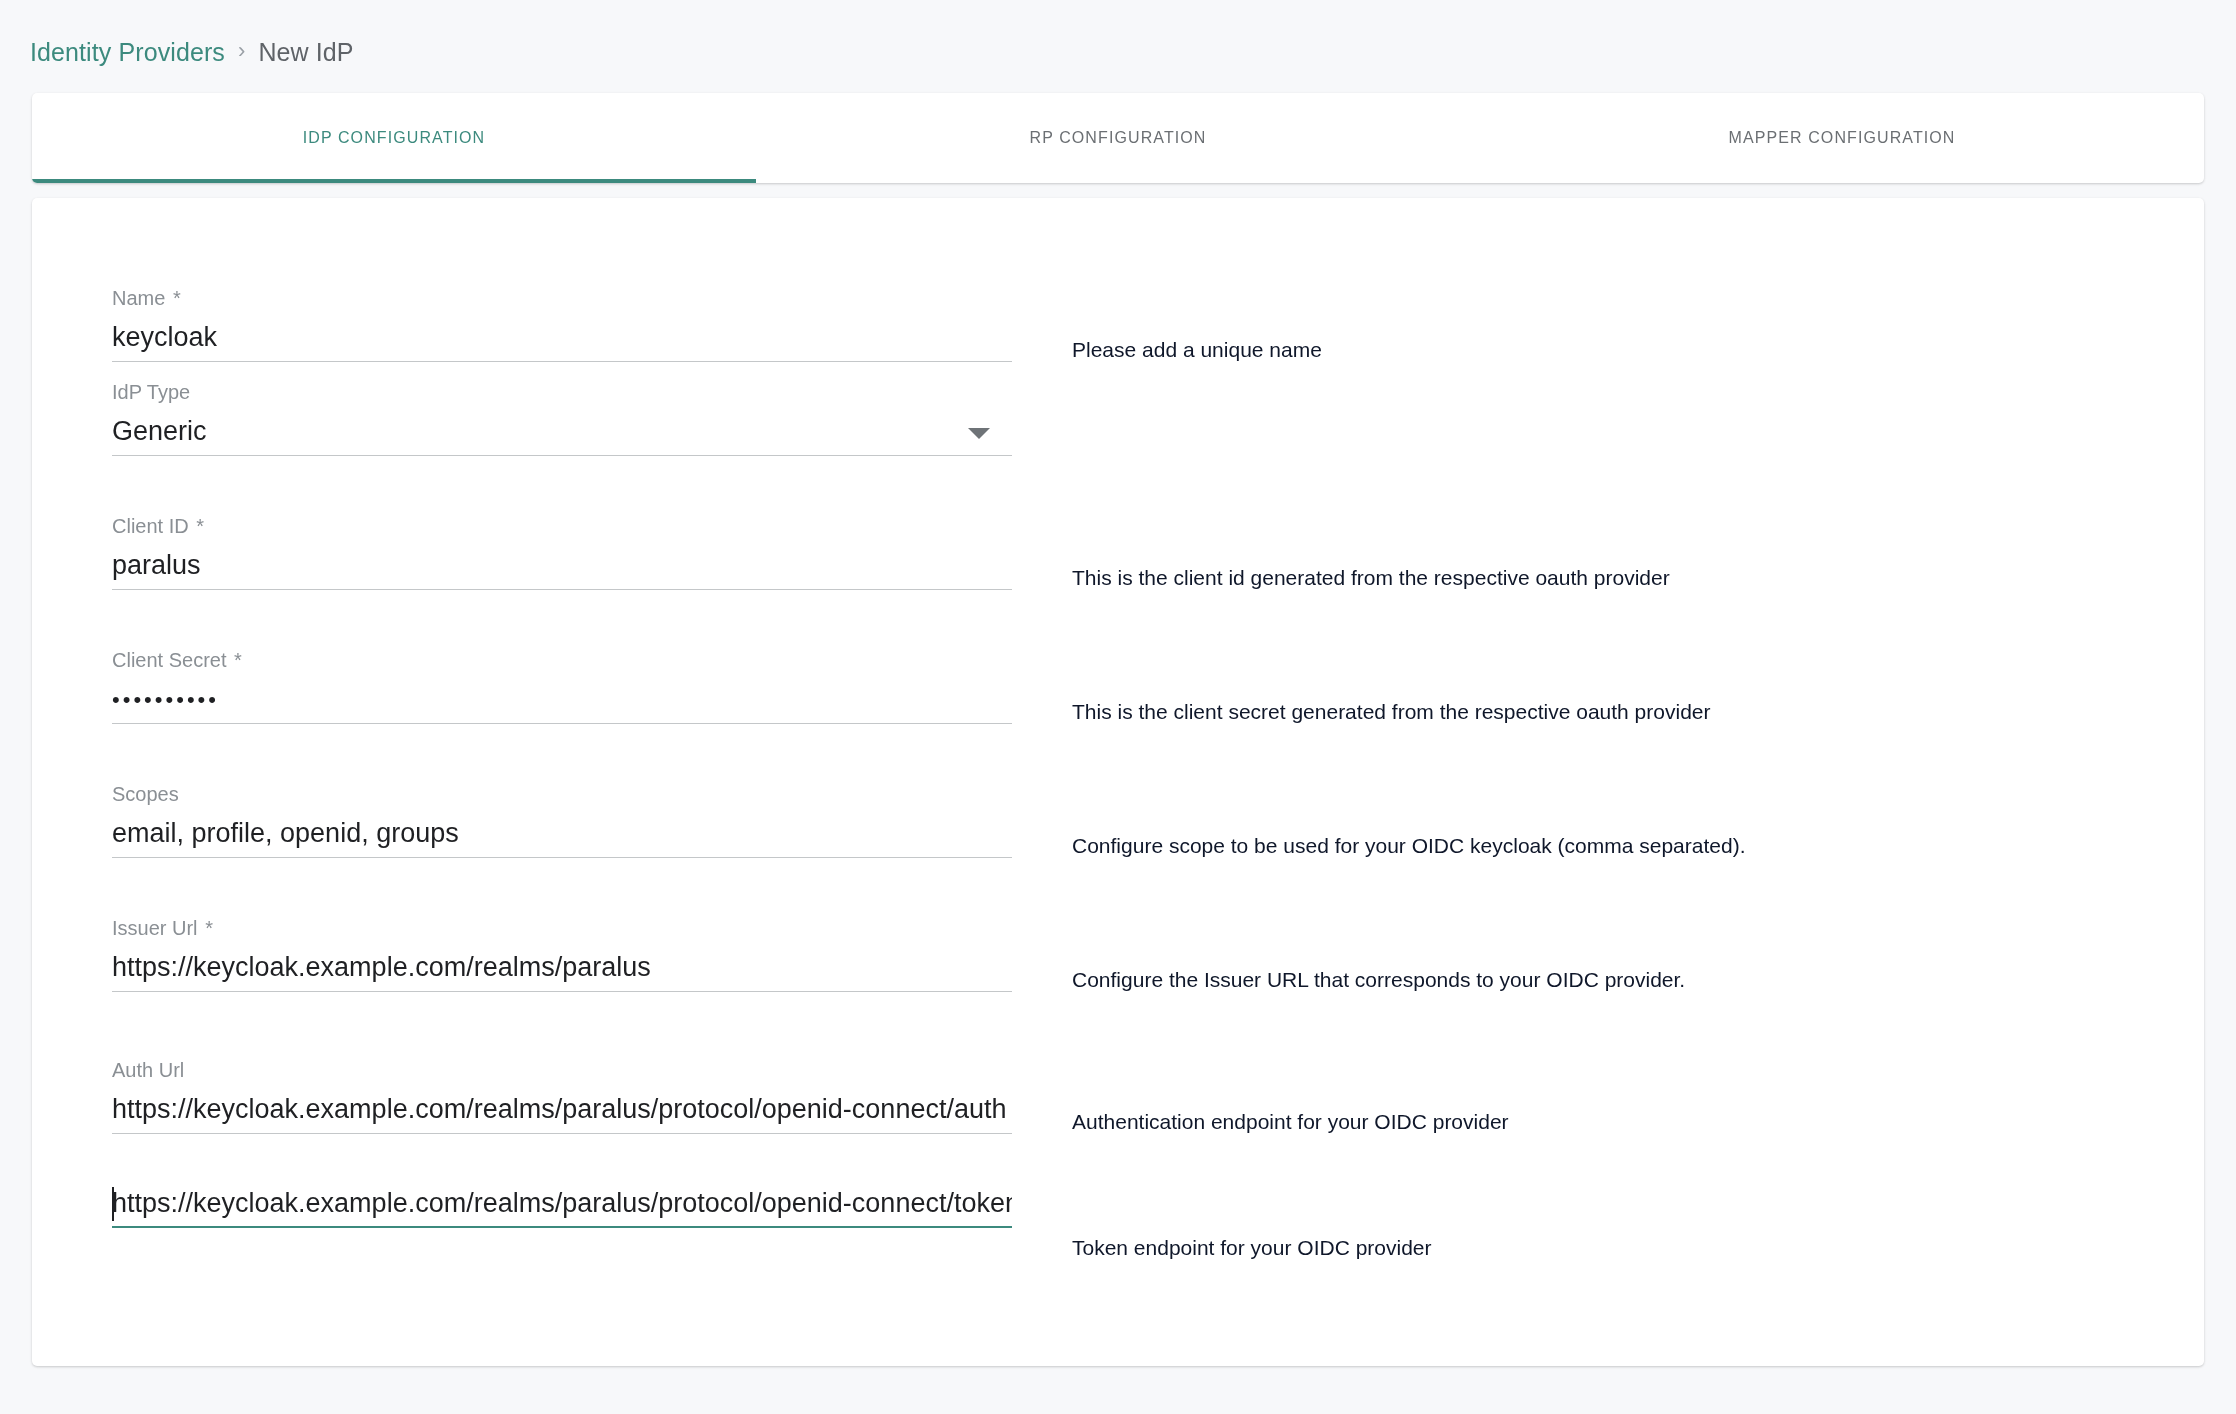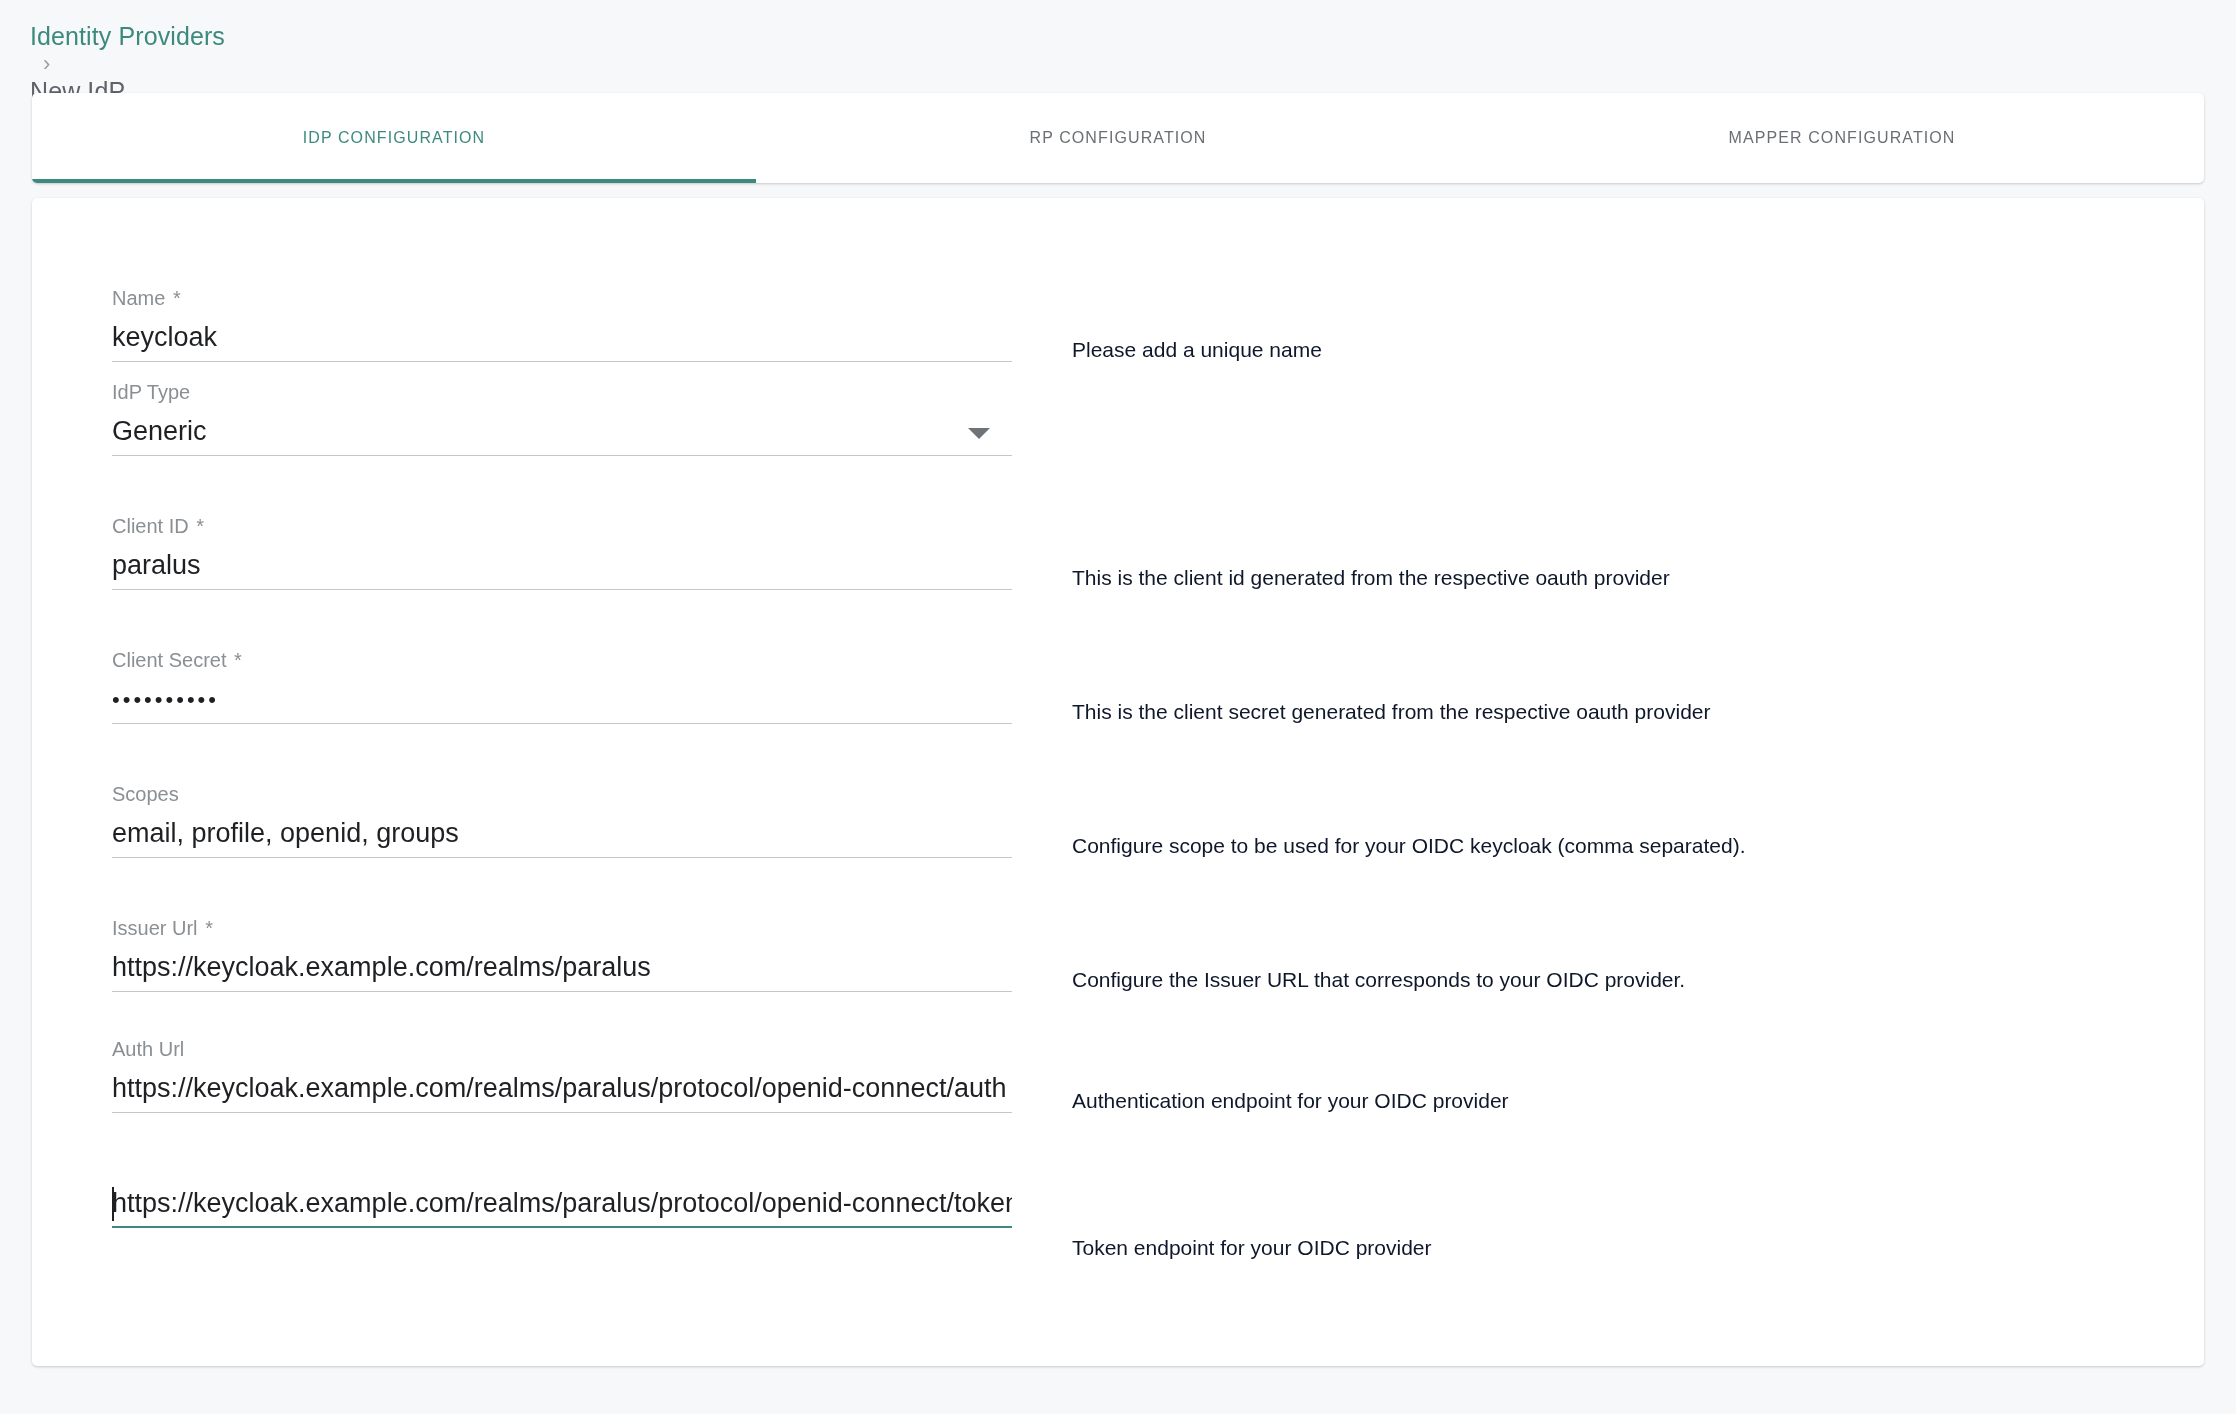--- a/index.html
+++ b/index.html
@@ -8,25 +8,24 @@
     width: 2236px; height: 1414px;
     background: #f7f8fa;
     font-family: "Liberation Sans", sans-serif;
     -webkit-font-smoothing: antialiased;
   }
   .page { width: 2236px; height: 1414px; position: relative; }
 
   
   .breadcrumb {
     position: absolute;
-    left: 30px; top: 22px;
+    left: 30px; top: 38px;
     display: flex; 
     font-size: 25px;
     letter-spacing: .1px;
-    flex-direction: column;
   }
   .crumb-link { color: #3c8a7e; }
   .crumb-sep { color: #9aa0a6; margin: 0 13px; font-size: 22px; }
   .crumb-current { color: #5f6368; }
 
   
   .tabs-card {
     position: absolute;
     left: 32px; top: 93px;
     width: 2172px; height: 90px;
@@ -203,21 +202,21 @@
       </div>
       <div class="field-row" style="top: 718px;">
         <div class="field-col">
           <div class="field-label">Issuer Url<span class="req"> *</span></div>
           <div class="field-input">
             <span class="field-value">https://keycloak.example.com/realms/paralus</span>
           </div>
         </div>
         <div class="helper">Configure the Issuer URL that corresponds to your OIDC provider.</div>
       </div>
-      <div class="field-row" style="top: 839px;">
+      <div class="field-row" style="top: 860px;">
         <div class="field-col">
           <div class="field-label">Auth Url</div>
           <div class="field-input">
             <span class="field-value">https://keycloak.example.com/realms/paralus/protocol/openid-connect/auth</span>
           </div>
         </div>
         <div class="helper">Authentication endpoint for your OIDC provider</div>
       </div>
       <div class="field-row" style="top: 986px;">
         <div class="field-col">

